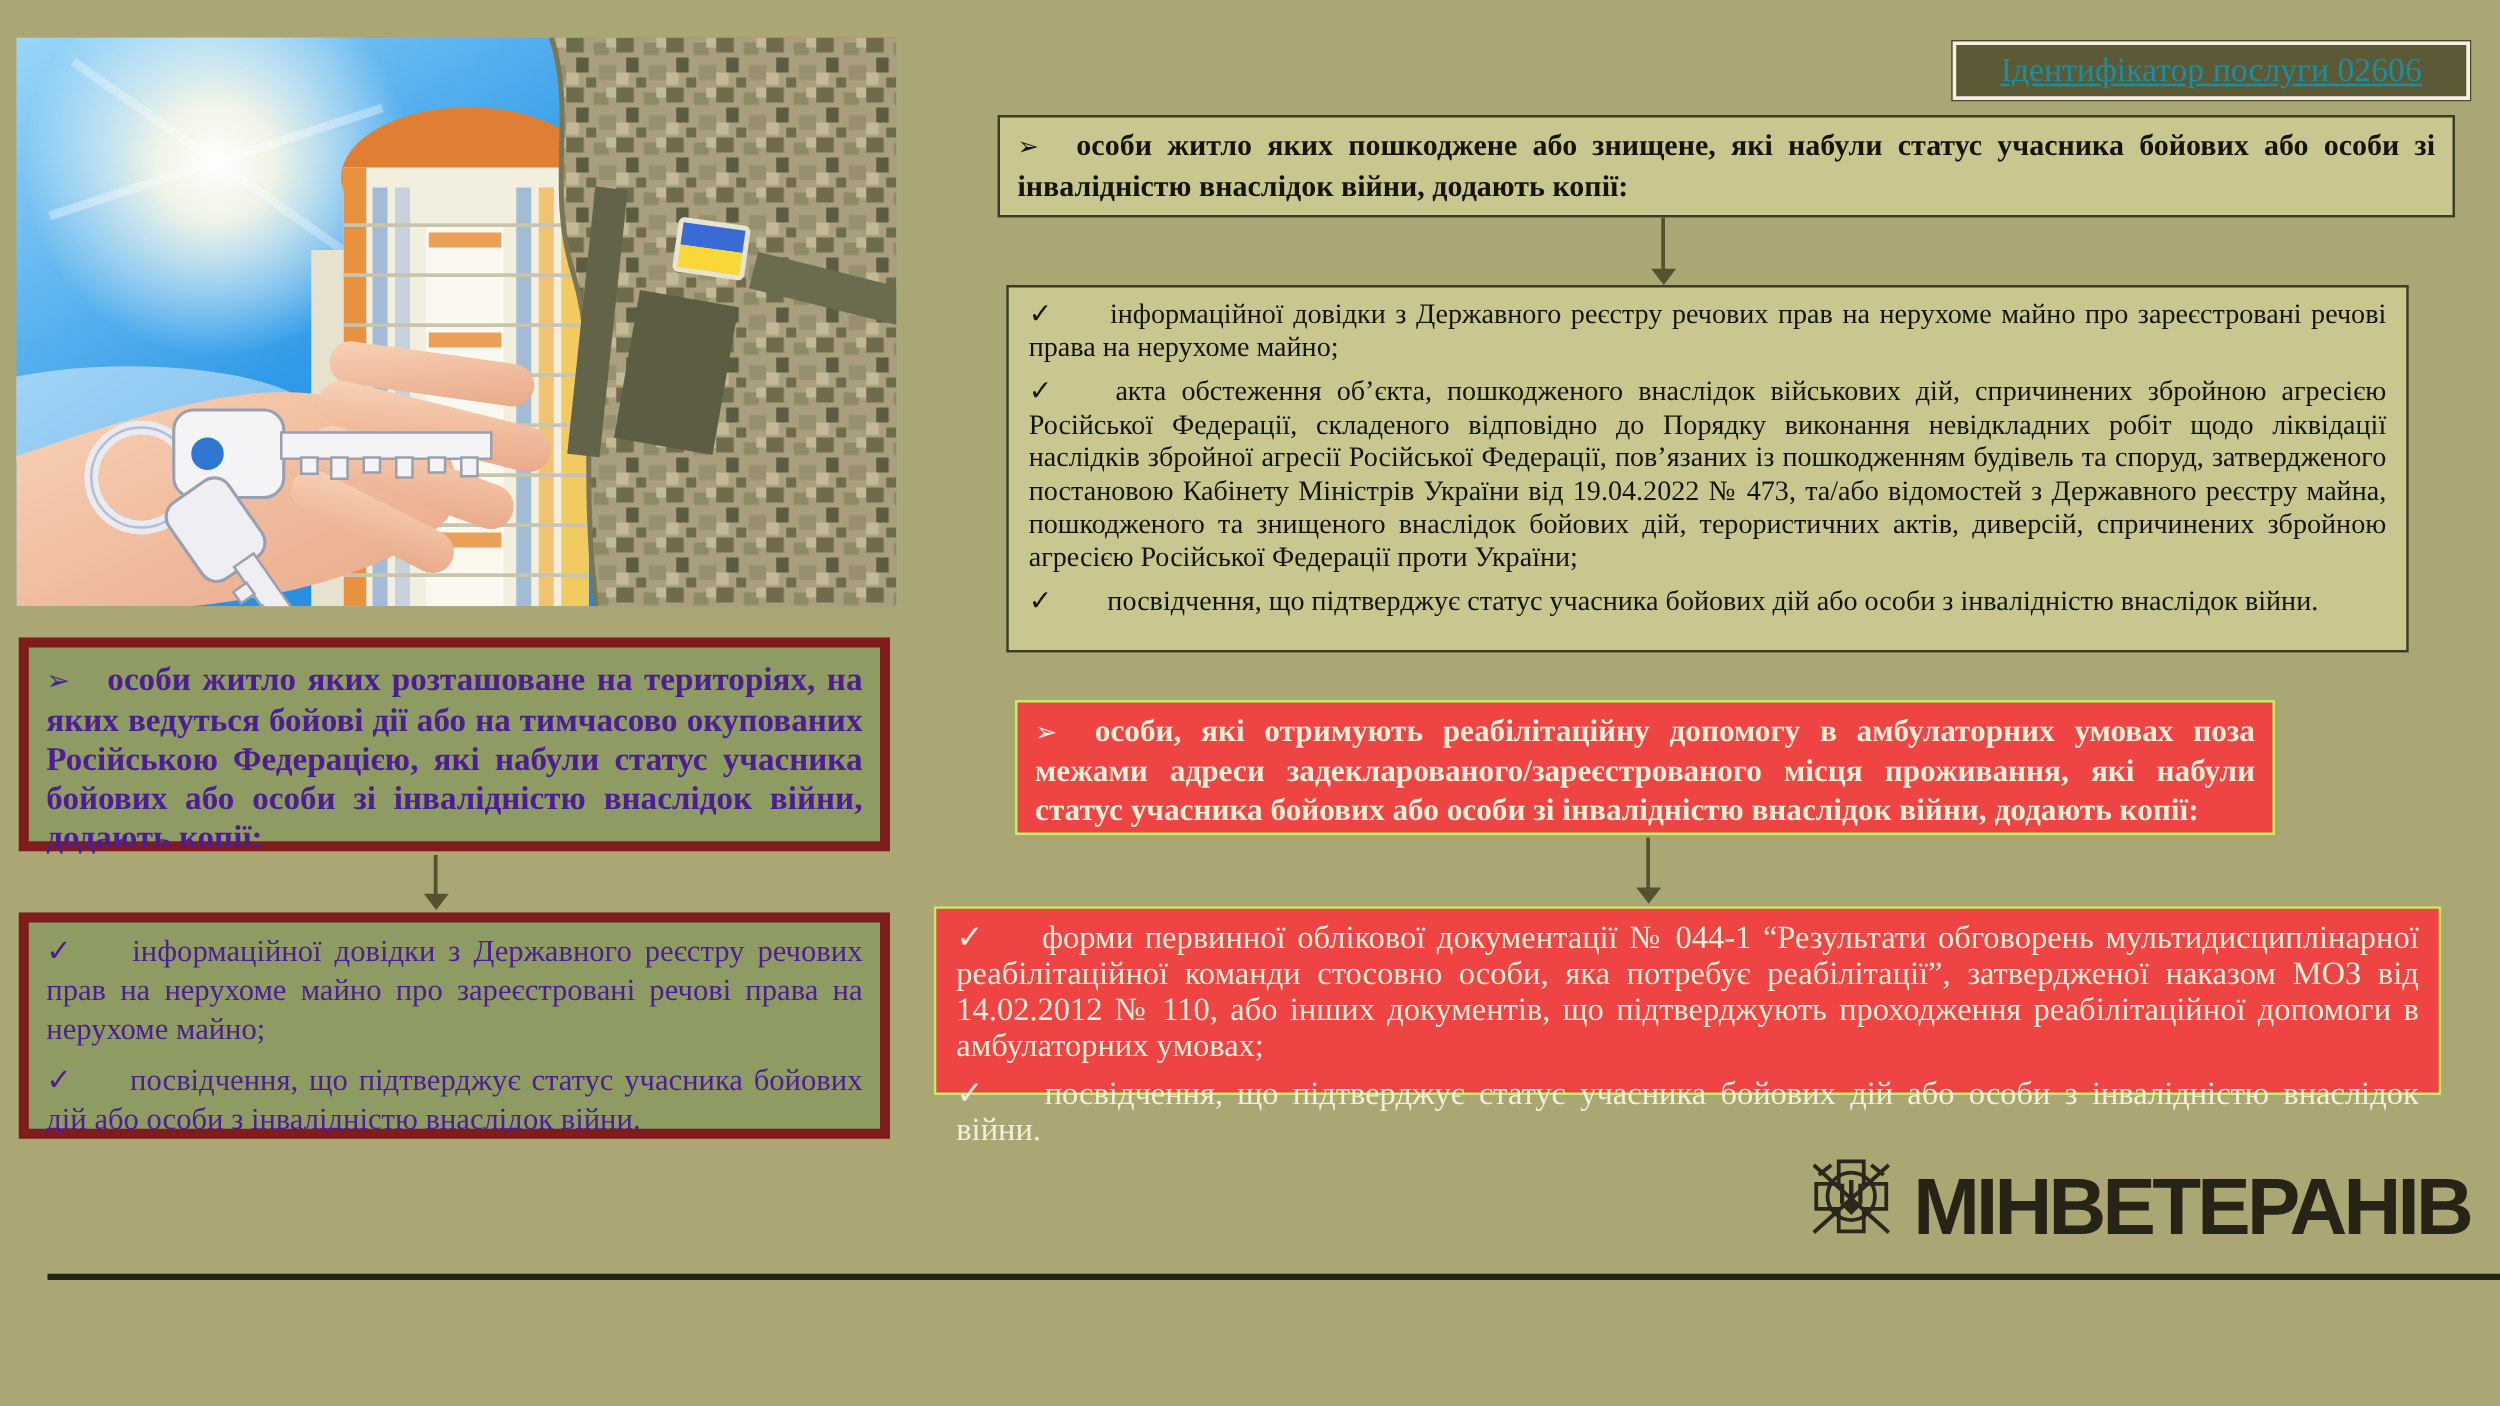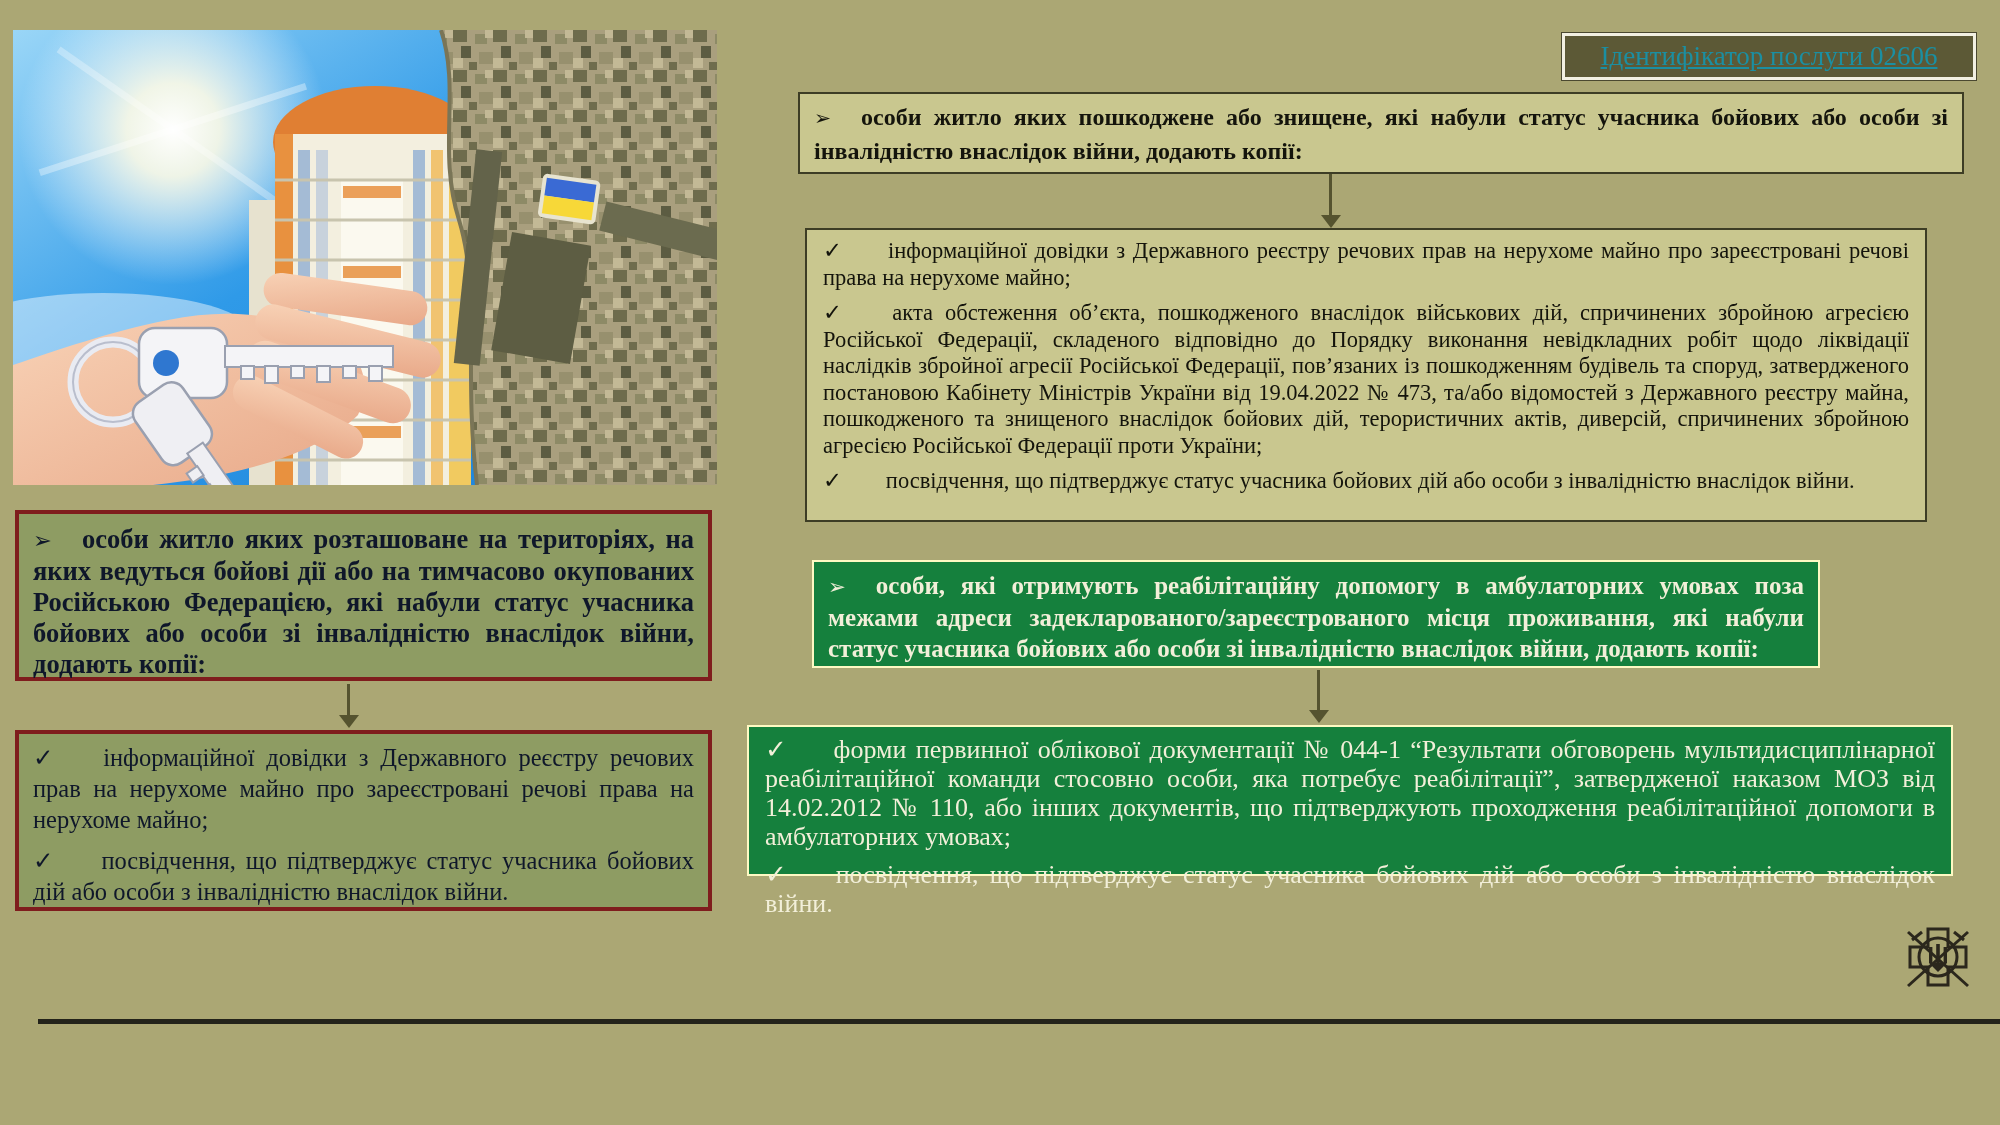--- a/index.html
+++ b/index.html
@@ -17,26 +17,26 @@
          border:3px solid #F2F0E2;outline:1px solid #4A4830;
          display:flex;align-items:center;justify-content:center;}
   .badge span{color:#1B8FA2;font-weight:normal;font-size:27px;text-decoration:underline;}
 
   
   .light{background:#C9C78F;border:2px solid #3D3D25;color:#14140C;}
   .r-head1{left:798px;top:92px;width:1166px;height:82px;padding:7px 14px;}
   .r-body1{left:805px;top:228px;width:1122px;height:294px;padding:8px 16px;}
 
   
-  .dark{background:#15803d;border:2px solid #fef9c3;color:#F2EFD9;}
+  .dark{background:#ef4444;border:2px solid #bef264;color:#F2EFD9;}
   .r-head2{left:812px;top:560px;width:1008px;height:108px;padding:8px 14px;}
   .r-body2{left:747px;top:725px;width:1206px;height:151px;padding:8px 16px;}
 
   
-  .green{background:#8E9C63;border:4px solid #7f1d1d;color:#0f172a;}
+  .green{background:#8E9C63;border:8px solid #7f1d1d;color:#4c1d95;}
   .l-head{left:15px;top:510px;width:697px;height:171px;padding:10px 14px;}
   .l-body{left:15px;top:730px;width:697px;height:181px;padding:8px 14px;}
 
   p.hp,p.ci{margin:0;text-align:justify;}
   .r-head1 p{font-weight:bold;font-size:24px;line-height:33px;}
   .r-body1 p{font-size:22.5px;line-height:26.5px;margin-bottom:9px;}
   .r-head2 p{font-weight:bold;font-size:25px;line-height:31px;}
   .r-body2 p{font-size:26px;line-height:29px;margin-bottom:9px;}
   .l-head p{font-weight:bold;font-size:26.5px;line-height:31px;}
   .l-body p{font-size:24.5px;line-height:31px;margin-bottom:10px;}
@@ -230,17 +230,18 @@
         <line x1="12" y1="16" x2="22" y2="8"></line>
         <line x1="54" y1="8" x2="64" y2="16"></line>
       </g>
       <g fill="#2B271C">
         <rect x="36.2" y="20" width="3.6" height="24"></rect>
         <rect x="29" y="23" width="3.4" height="16"></rect>
         <rect x="43.6" y="23" width="3.4" height="16"></rect>
         <path d="M29,39 h18 l-9,9 z"></path>
       </g>
     </svg>
+    <span class="logo-text">МІНВЕТЕРАНІВ</span>
   </div>
 
   <div class="rule"></div>
 
 </div>
 
 </body></html>

